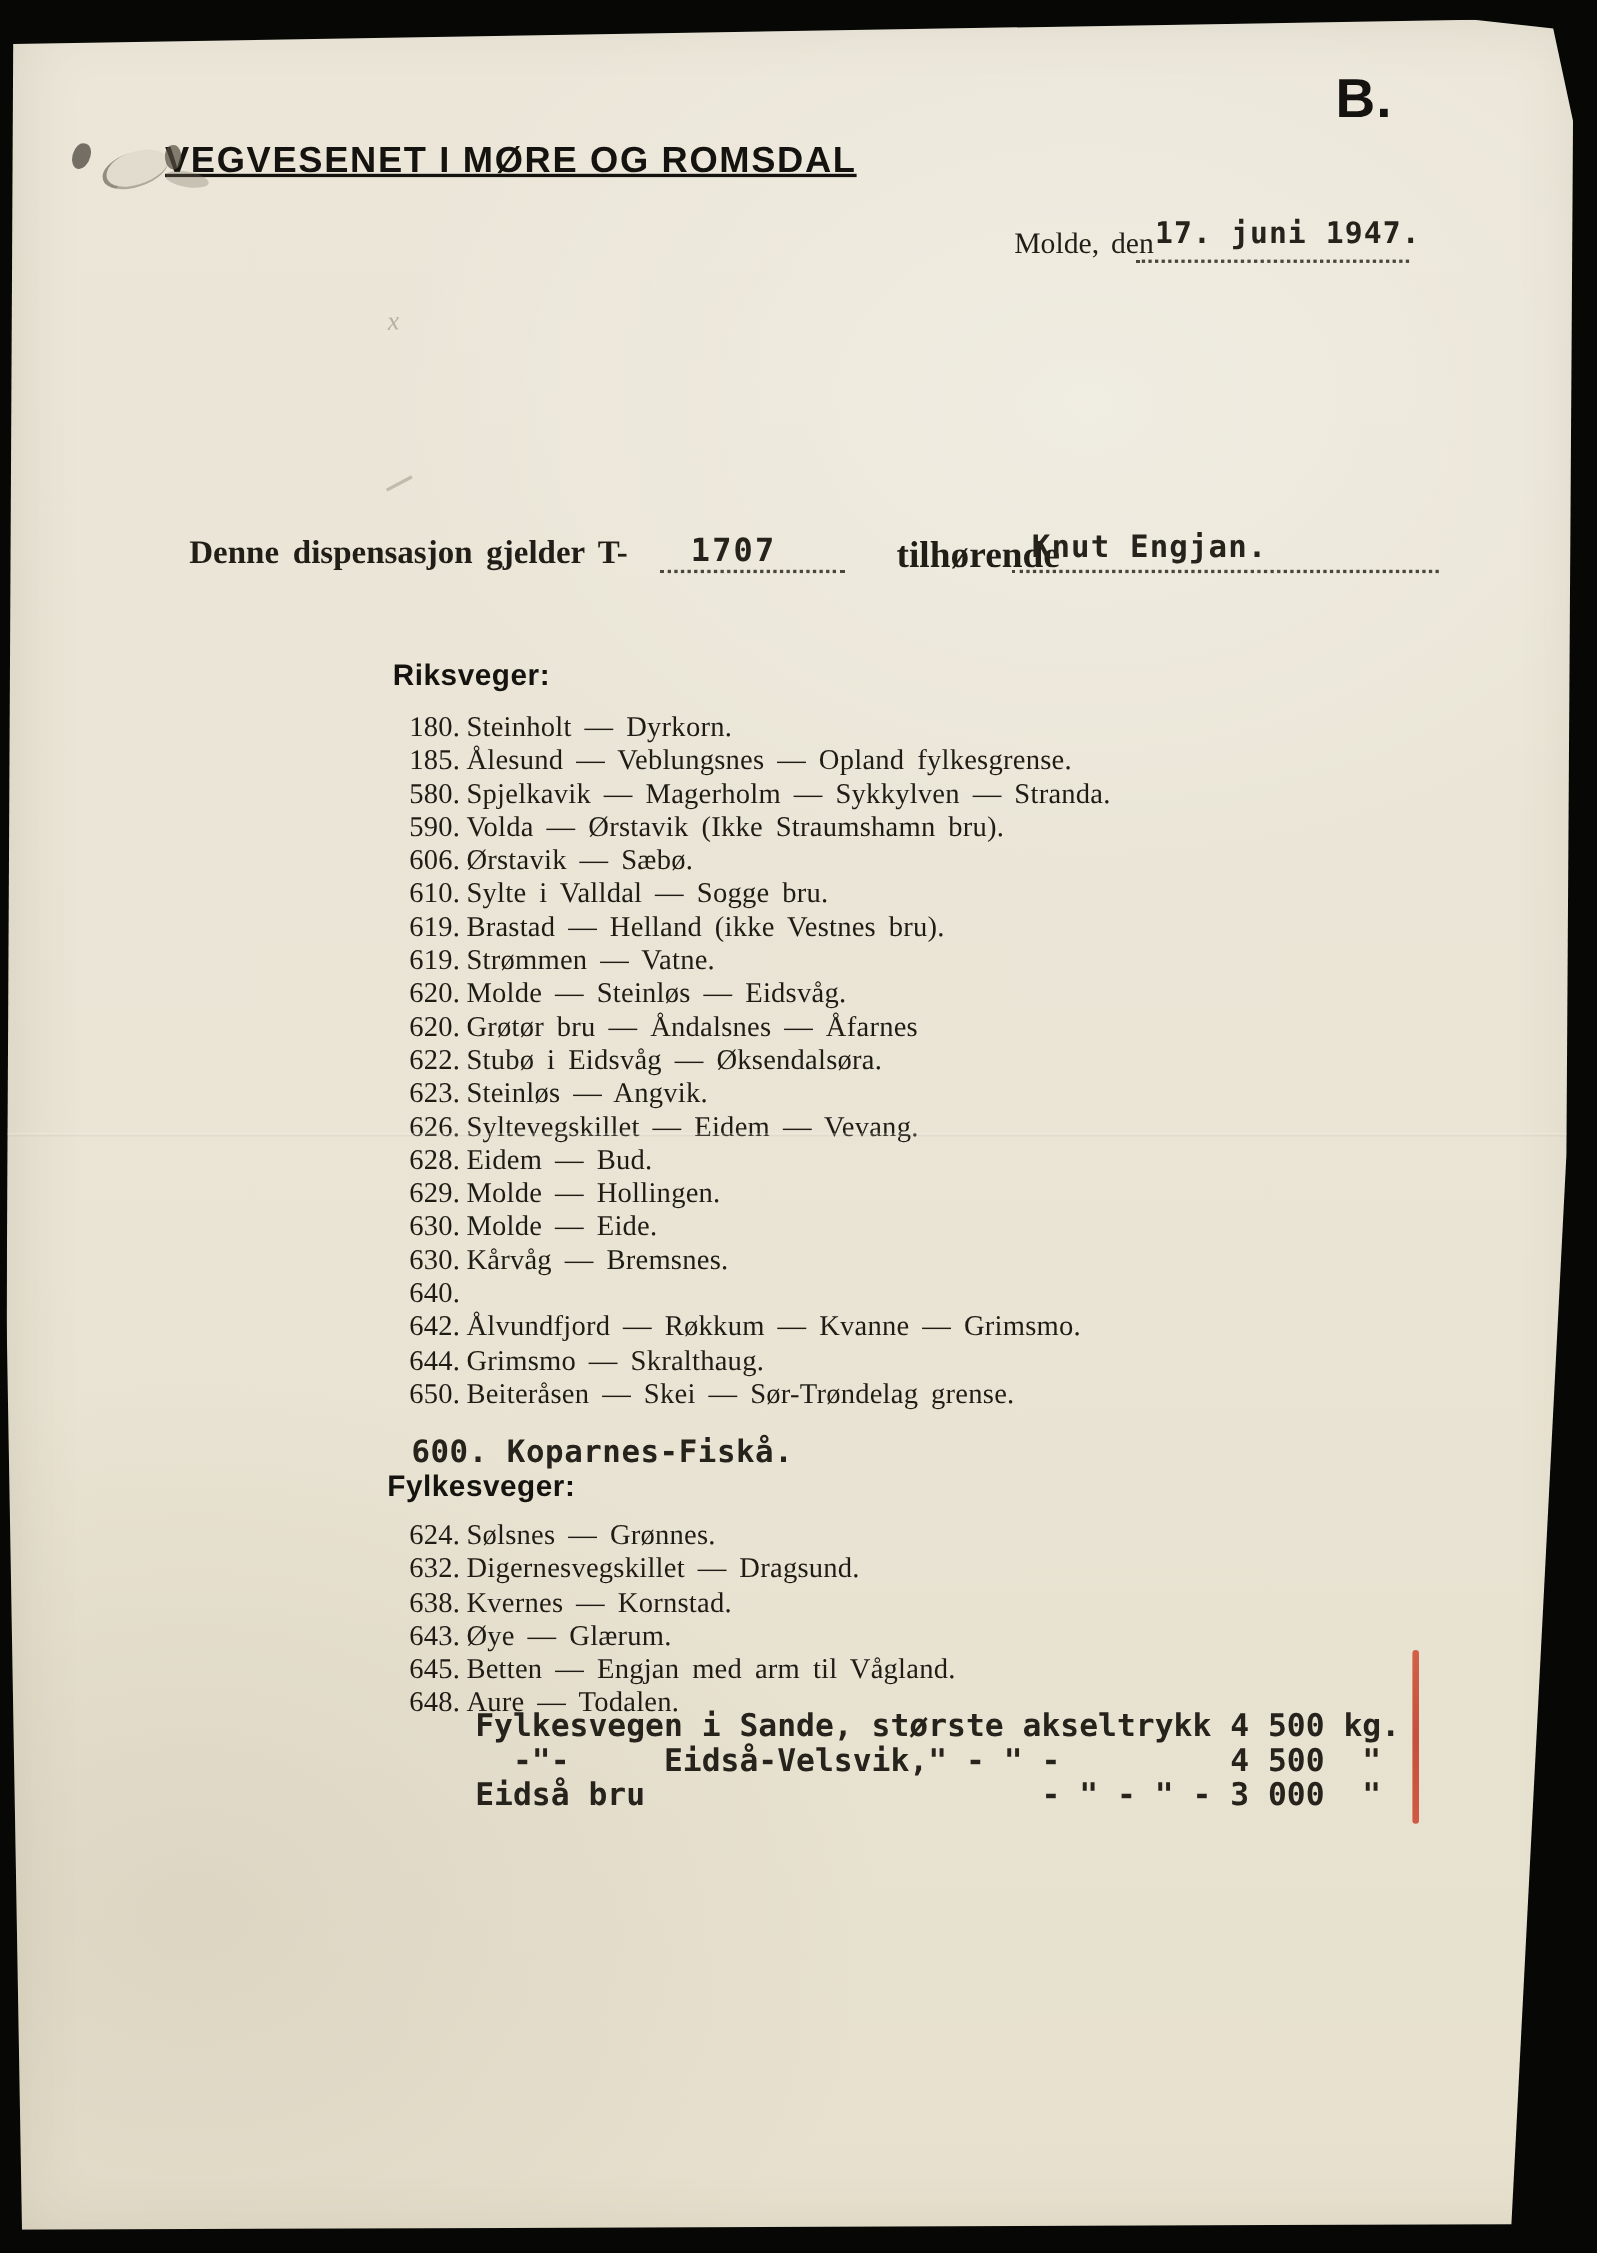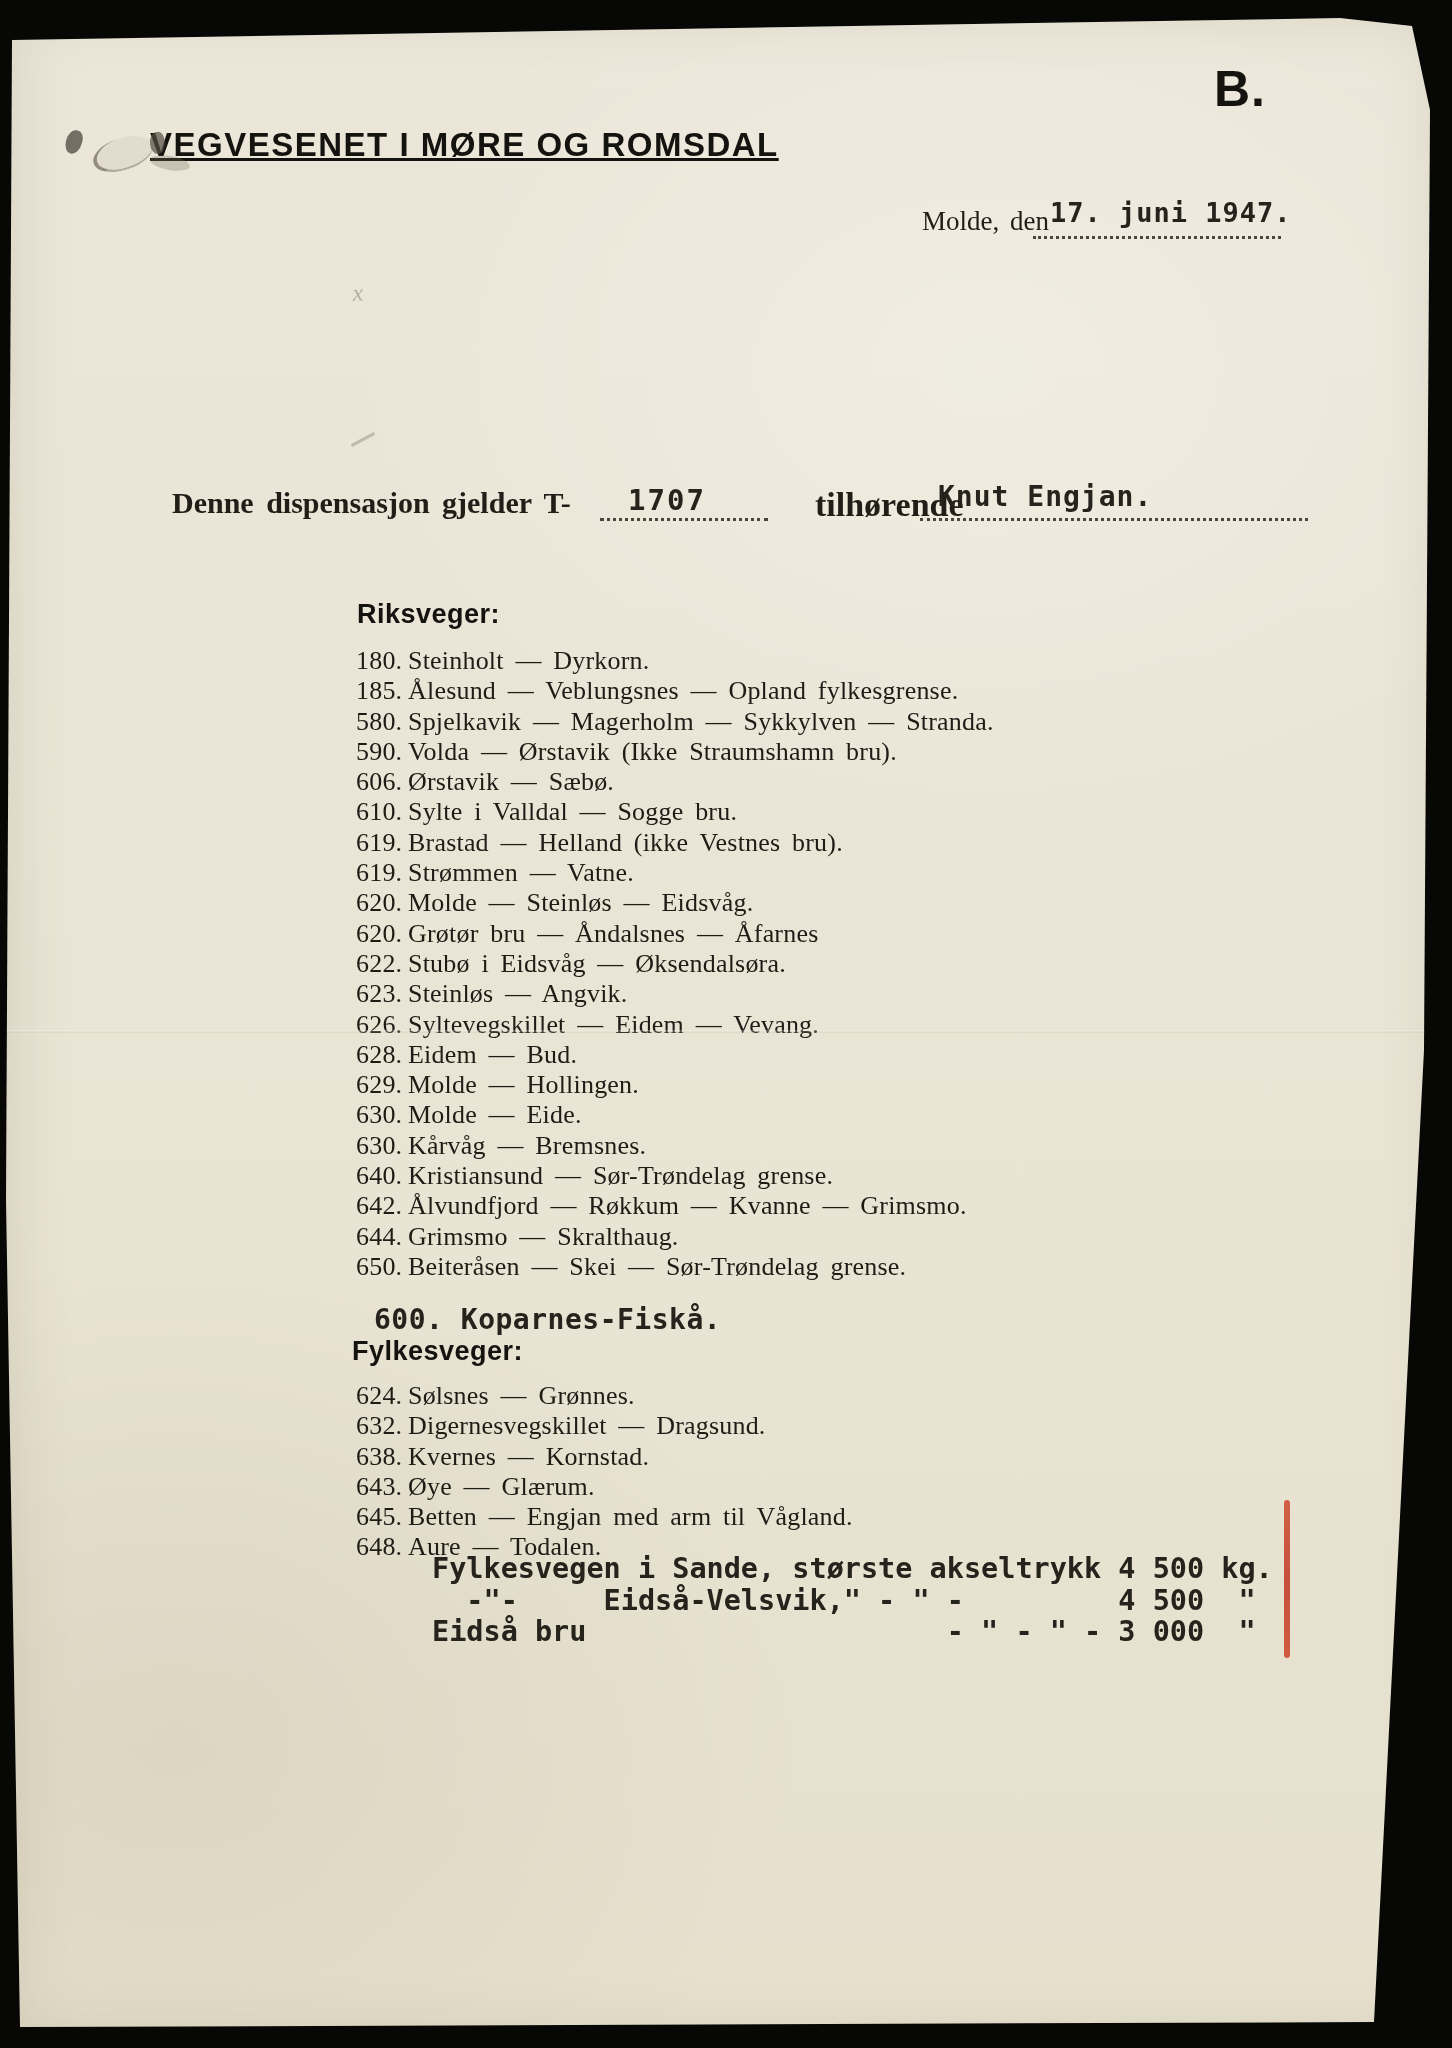--- a/index.html
+++ b/index.html
@@ -38,21 +38,21 @@
   .dotted-owner{left:920px;top:518px;width:388px;}
 
   .section-heading{font-size:27px;letter-spacing:0.5px;}
   .heading-riksveger{left:357px;top:599px;}
   .heading-fylkesveger{left:352px;top:1336px;}
 
   .road-list{display:block;}
   .list-riksveger{left:356px;top:646px;}
   .list-fylkesveger{left:356px;top:1381px;}
   .road-row{display:flex;height:30.3px;align-items:flex-start;
-    font-size:26px;color:#1f1c16;word-spacing:5px;letter-spacing:0.2px;white-space:nowrap;}
+    font-size:26px;color:#1f1c16;word-spacing:5px;letter-spacing:0.2px;white-space:nowrap;margin-left:16px;}
   .road-num{width:52px;flex:0 0 52px;}
 
   .typed-addition{left:374px;top:1303px;font-size:28px;letter-spacing:0.5px;white-space:nowrap;}
 
   .typed-block{left:432px;top:1553px;font-size:28.5px;line-height:31.5px;margin:0;
     font-family:"DejaVu Sans Mono",monospace;font-weight:700;color:#26231c;white-space:pre;}
 
   .red-mark{left:1284px;top:1500px;width:6px;height:158px;border-radius:3px;
     background:linear-gradient(180deg,#d05238 0%,#c23f2b 50%,#cf4b33 100%);opacity:0.9;}
 
@@ -162,21 +162,20 @@
       <div class="road-row">
         <span class="road-num">630.</span>
         <span class="road-route">Molde — Eide.</span>
       </div>
       <div class="road-row">
         <span class="road-num">630.</span>
         <span class="road-route">Kårvåg — Bremsnes.</span>
       </div>
       <div class="road-row">
         <span class="road-num">640.</span>
-        <span class="road-route">Kristiansund — Sør-Trøndelag grense.</span>
       </div>
       <div class="road-row">
         <span class="road-num">642.</span>
         <span class="road-route">Ålvundfjord — Røkkum — Kvanne — Grimsmo.</span>
       </div>
       <div class="road-row">
         <span class="road-num">644.</span>
         <span class="road-route">Grimsmo — Skralthaug.</span>
       </div>
       <div class="road-row">

